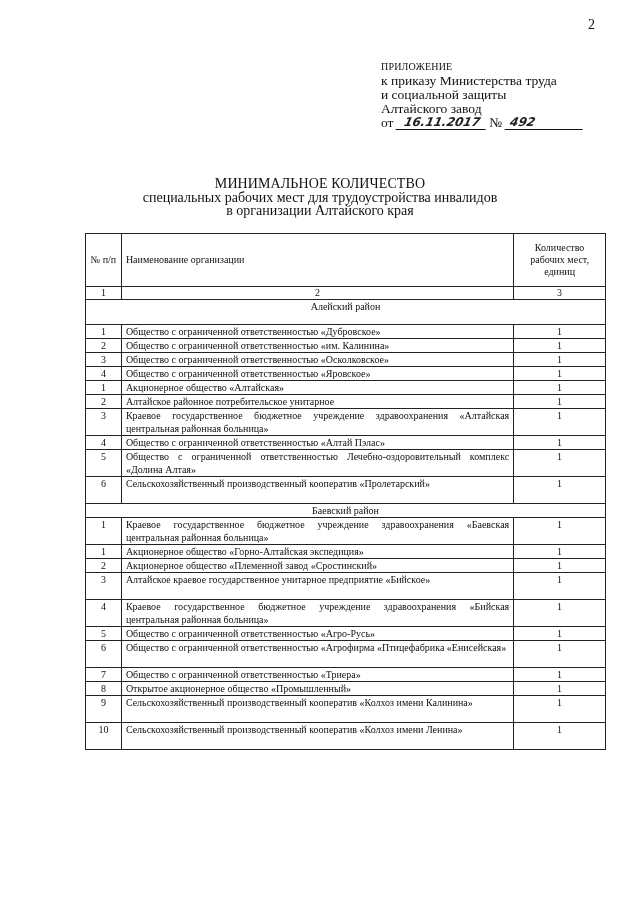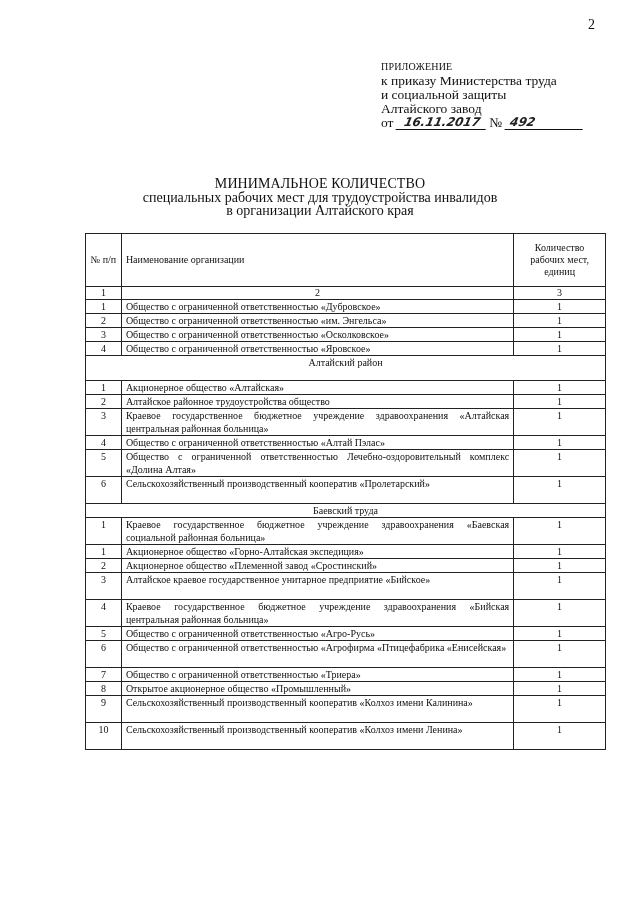--- a/index.html
+++ b/index.html
@@ -73,51 +73,51 @@
       <th class="c-name">Наименование организации</th>
       <th class="c-qty">Количество рабочих мест, единиц</th>
     </tr>
     <tr class="colnum-row">
       <td>1</td>
       <td>2</td>
       <td>3</td>
     </tr>
   </thead>
   <tbody id="table-body">
+      <tr class="district-row">
+        <td colspan="3">Алейский район</td>
+      </tr>
       <tr class="data-row">
         <td class="c-num">1</td>
         <td class="c-name">Общество с ограниченной ответственностью «Дубровское»</td>
         <td class="c-qty">1</td>
       </tr>
       <tr class="data-row">
         <td class="c-num">2</td>
-        <td class="c-name">Общество с ограниченной ответственностью «им. Энгельса»</td>
+        <td class="c-name">Общество с ограниченной ответственностью «им. Калинина»</td>
         <td class="c-qty">1</td>
       </tr>
       <tr class="data-row">
         <td class="c-num">3</td>
         <td class="c-name">Общество с ограниченной ответственностью «Осколковское»</td>
         <td class="c-qty">1</td>
       </tr>
       <tr class="data-row">
         <td class="c-num">4</td>
         <td class="c-name">Общество с ограниченной ответственностью «Яровское»</td>
         <td class="c-qty">1</td>
       </tr>
-      <tr class="district-row">
-        <td colspan="3">Алтайский район</td>
-      </tr>
       <tr class="data-row">
         <td class="c-num">1</td>
         <td class="c-name">Акционерное общество «Алтайская»</td>
         <td class="c-qty">1</td>
       </tr>
       <tr class="data-row">
         <td class="c-num">2</td>
-        <td class="c-name">Алтайское районное трудоустройства общество</td>
+        <td class="c-name">Алтайское районное потребительское унитарное</td>
         <td class="c-qty">1</td>
       </tr>
       <tr class="data-row two">
         <td class="c-num">3</td>
         <td class="c-name">Краевое государственное бюджетное учреждение здравоохранения «Алтайская центральная районная больница»</td>
         <td class="c-qty">1</td>
       </tr>
       <tr class="data-row">
         <td class="c-num">4</td>
         <td class="c-name">Общество с ограниченной ответственностью «Алтай Пэлас»</td>
@@ -127,25 +127,25 @@
         <td class="c-num">5</td>
         <td class="c-name">Общество с ограниченной ответственностью Лечебно-оздоровительный комплекс «Долина Алтая»</td>
         <td class="c-qty">1</td>
       </tr>
       <tr class="data-row two">
         <td class="c-num">6</td>
         <td class="c-name">Сельскохозяйственный производственный кооператив «Пролетарский»</td>
         <td class="c-qty">1</td>
       </tr>
       <tr class="district-row slim">
-        <td colspan="3">Баевский труда</td>
+        <td colspan="3">Баевский район</td>
       </tr>
       <tr class="data-row two">
         <td class="c-num">1</td>
-        <td class="c-name">Краевое государственное бюджетное учреждение здравоохранения «Баевская социальной районная больница»</td>
+        <td class="c-name">Краевое государственное бюджетное учреждение здравоохранения «Баевская центральная районная больница»</td>
         <td class="c-qty">1</td>
       </tr>
       <tr class="data-row">
         <td class="c-num">1</td>
         <td class="c-name">Акционерное общество «Горно-Алтайская экспедиция»</td>
         <td class="c-qty">1</td>
       </tr>
       <tr class="data-row">
         <td class="c-num">2</td>
         <td class="c-name">Акционерное общество «Племенной завод «Сростинский»</td>

